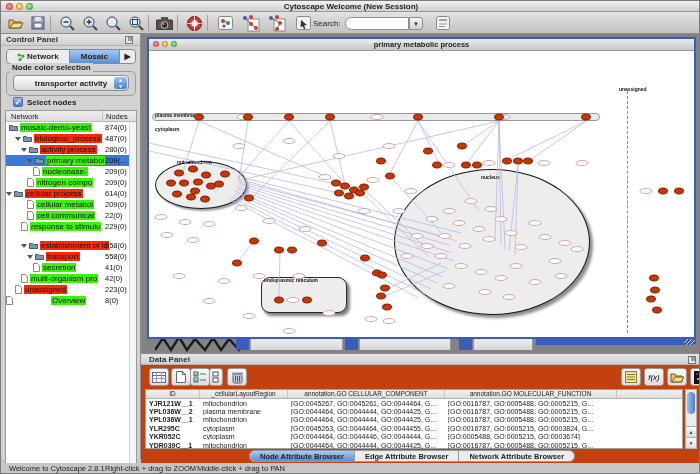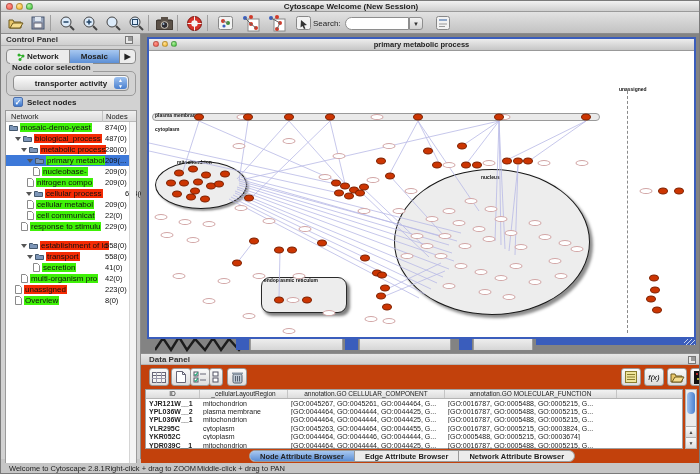--- a/index.html
+++ b/index.html
@@ -309,21 +309,21 @@
             <span class="lbl r">biological_process</span>
             <span class="cnt">487(0)</span>
           </div>
           <div class="trow" style="padding-left: 15px;">
             <span class="tri"></span>
             <span class="ticon">
               <svg width="9" height="7">
                 <path d="M0.5,6.5 V1.5 H3.5 L4.5,2.5 H8.5 V6.5 Z" fill="#7d96b8" stroke="#44586e"></path>
               </svg>
             </span>
-            <span class="lbl r">metabolic process</span>
+            <span class="lbl r">activity process</span>
             <span class="cnt">280(0)</span>
           </div>
           <div class="trow sel" style="padding-left: 21px;">
             <span class="tri"></span>
             <span class="ticon">
               <svg width="9" height="7">
                 <path d="M0.5,6.5 V1.5 H3.5 L4.5,2.5 H8.5 V6.5 Z" fill="#7d96b8" stroke="#44586e"></path>
               </svg>
             </span>
             <span class="lbl g">primary metabol</span>
@@ -340,21 +340,21 @@
           </div>
           <div class="trow" style="padding-left: 21px;">
             <span class="ticon">
               <svg width="7" height="9">
                 <path d="M0.5,0.5 H4.5 L6.5,2.5 V8.5 H0.5 Z" fill="#fff" stroke="#8a8a8a"></path>
               </svg>
             </span>
             <span class="lbl g">nitrogen compo</span>
             <span class="cnt">209(0)</span>
           </div>
-          <div class="trow" style=" margin-left: 20px;">
+          <div class="trow" style="">
             <span class="tri"></span>
             <span class="ticon">
               <svg width="9" height="7">
                 <path d="M0.5,6.5 V1.5 H3.5 L4.5,2.5 H8.5 V6.5 Z" fill="#7d96b8" stroke="#44586e"></path>
               </svg>
             </span>
             <span class="lbl r">cellular process</span>
             <span class="cnt">614(0)</span>
           </div>
           <div class="trow" style="padding-left: 21px;">
@@ -424,21 +424,21 @@
           </div>
           <div class="trow" style="padding-left: 9px;">
             <span class="ticon">
               <svg width="7" height="9">
                 <path d="M0.5,0.5 H4.5 L6.5,2.5 V8.5 H0.5 Z" fill="#fff" stroke="#8a8a8a"></path>
               </svg>
             </span>
             <span class="lbl r">unassigned</span>
             <span class="cnt">223(0)</span>
           </div>
-          <div class="trow" style="padding-left: 9px;">
+          <div class="trow" style=" gap: 36px;">
             <span class="ticon">
               <svg width="7" height="9">
                 <path d="M0.5,0.5 H4.5 L6.5,2.5 V8.5 H0.5 Z" fill="#fff" stroke="#8a8a8a"></path>
               </svg>
             </span>
             <span class="lbl g">Overview</span>
             <span class="cnt">8(0)</span>
           </div>
         </div>
       <div class="tree-scroll"></div>

